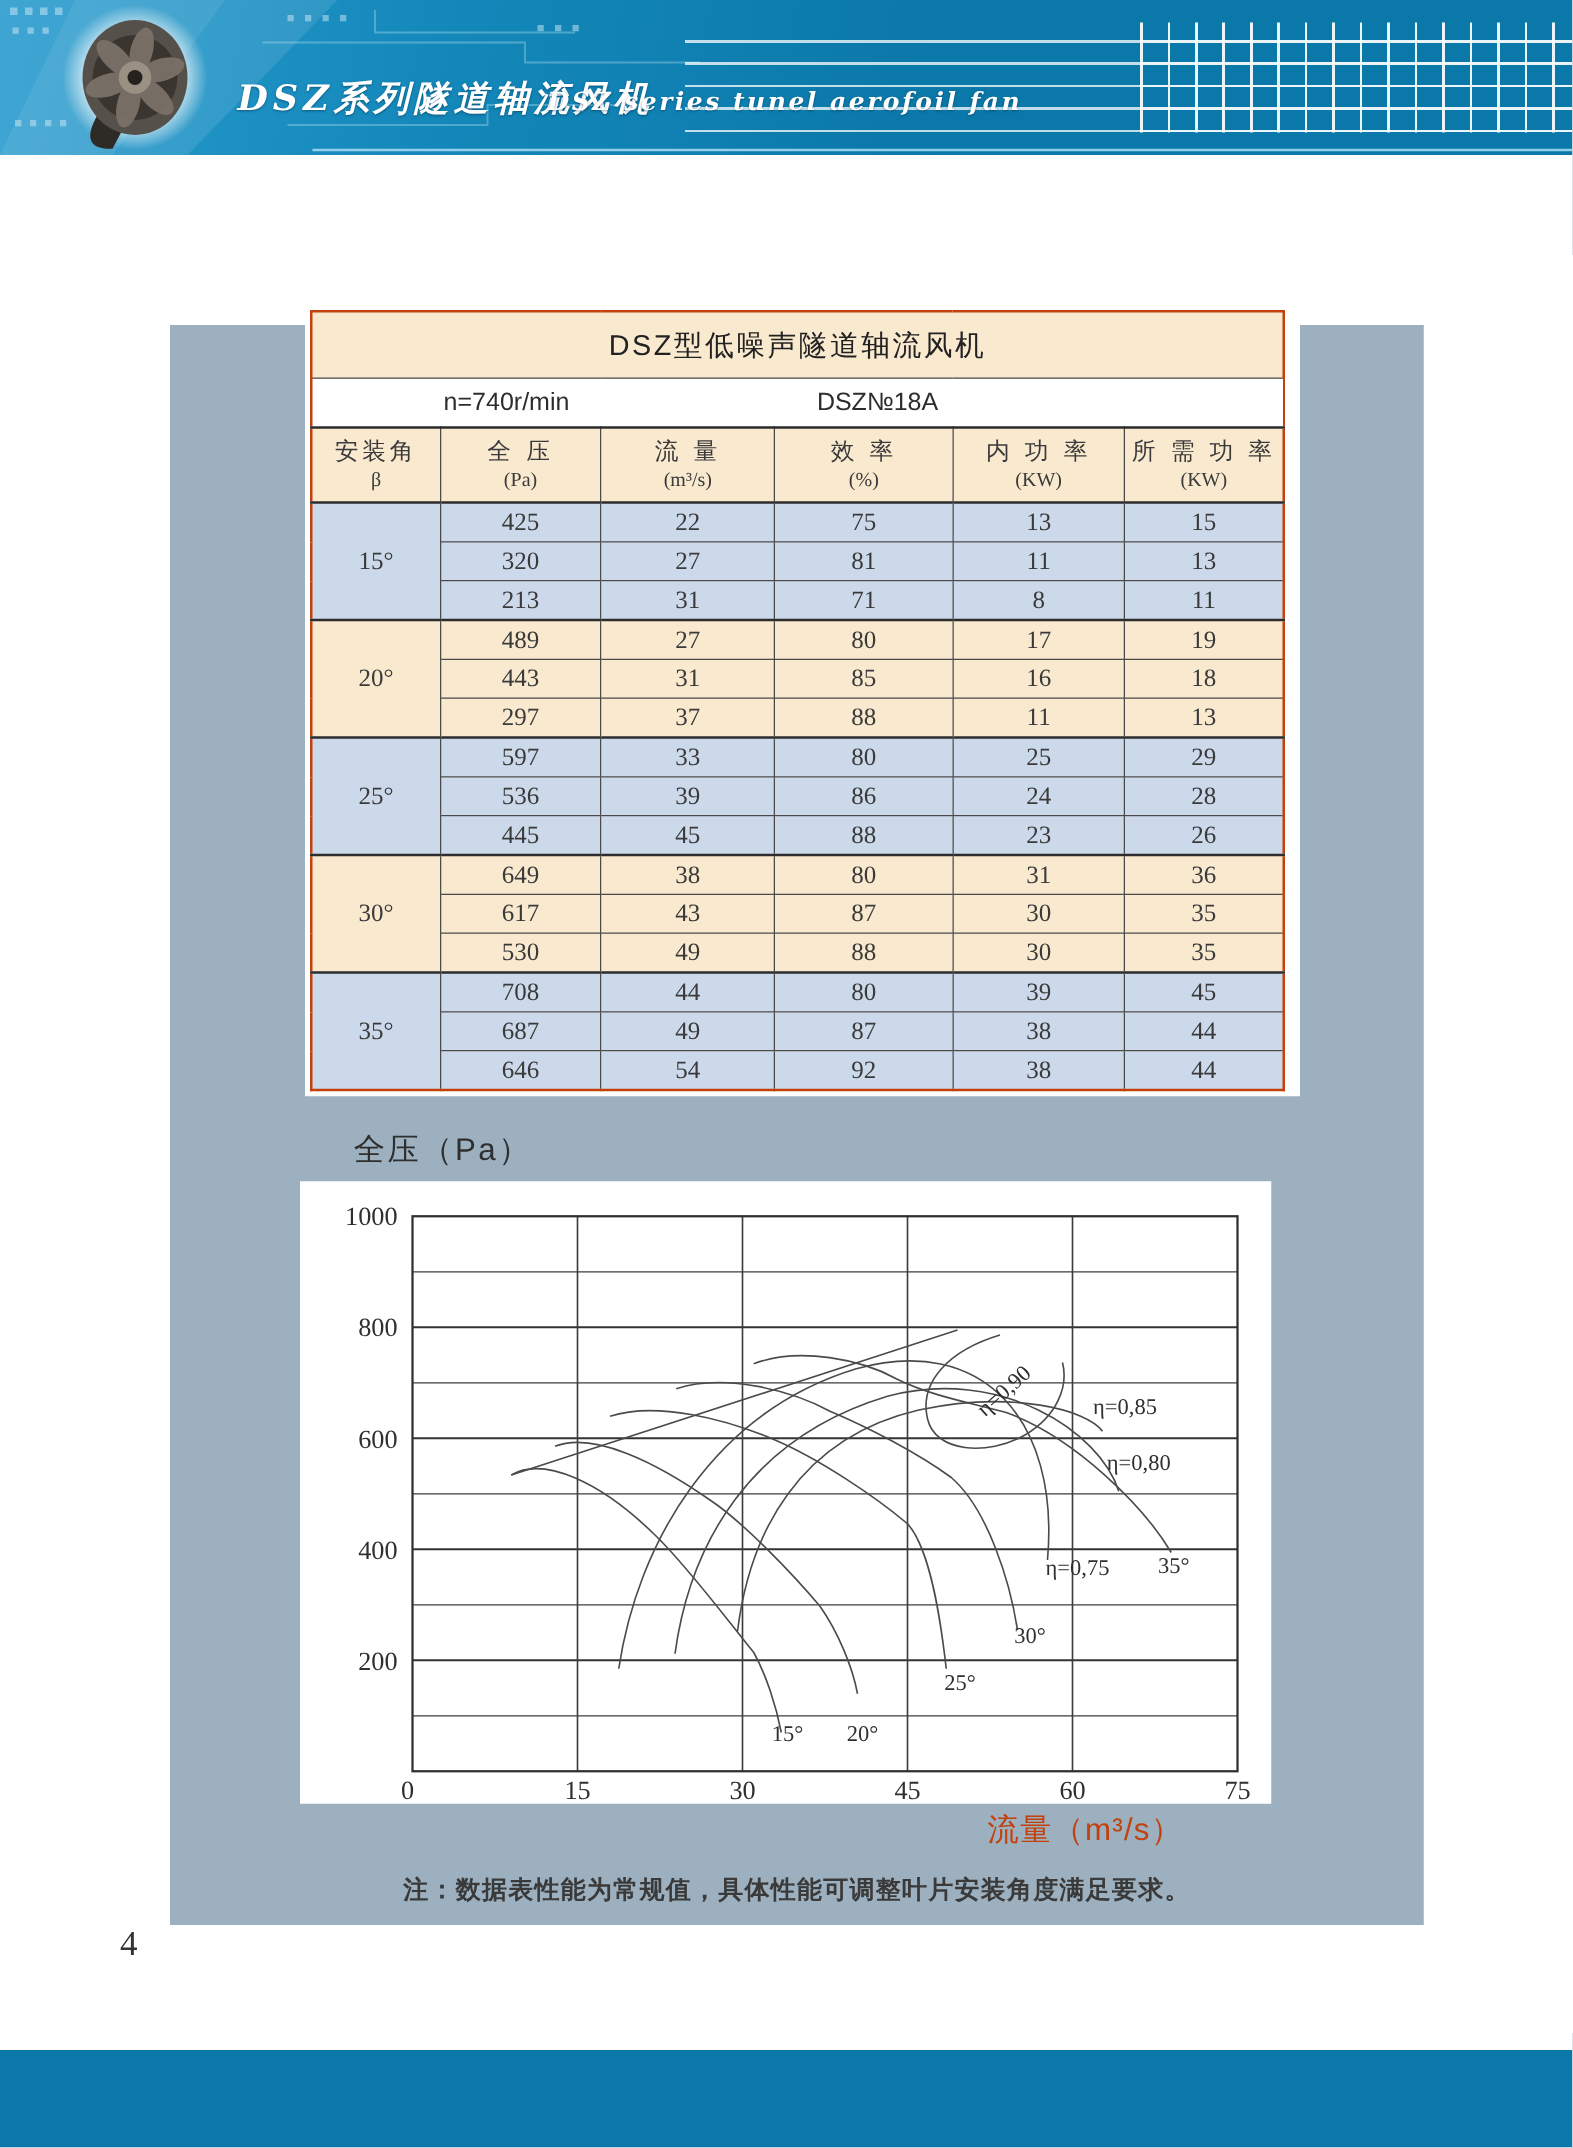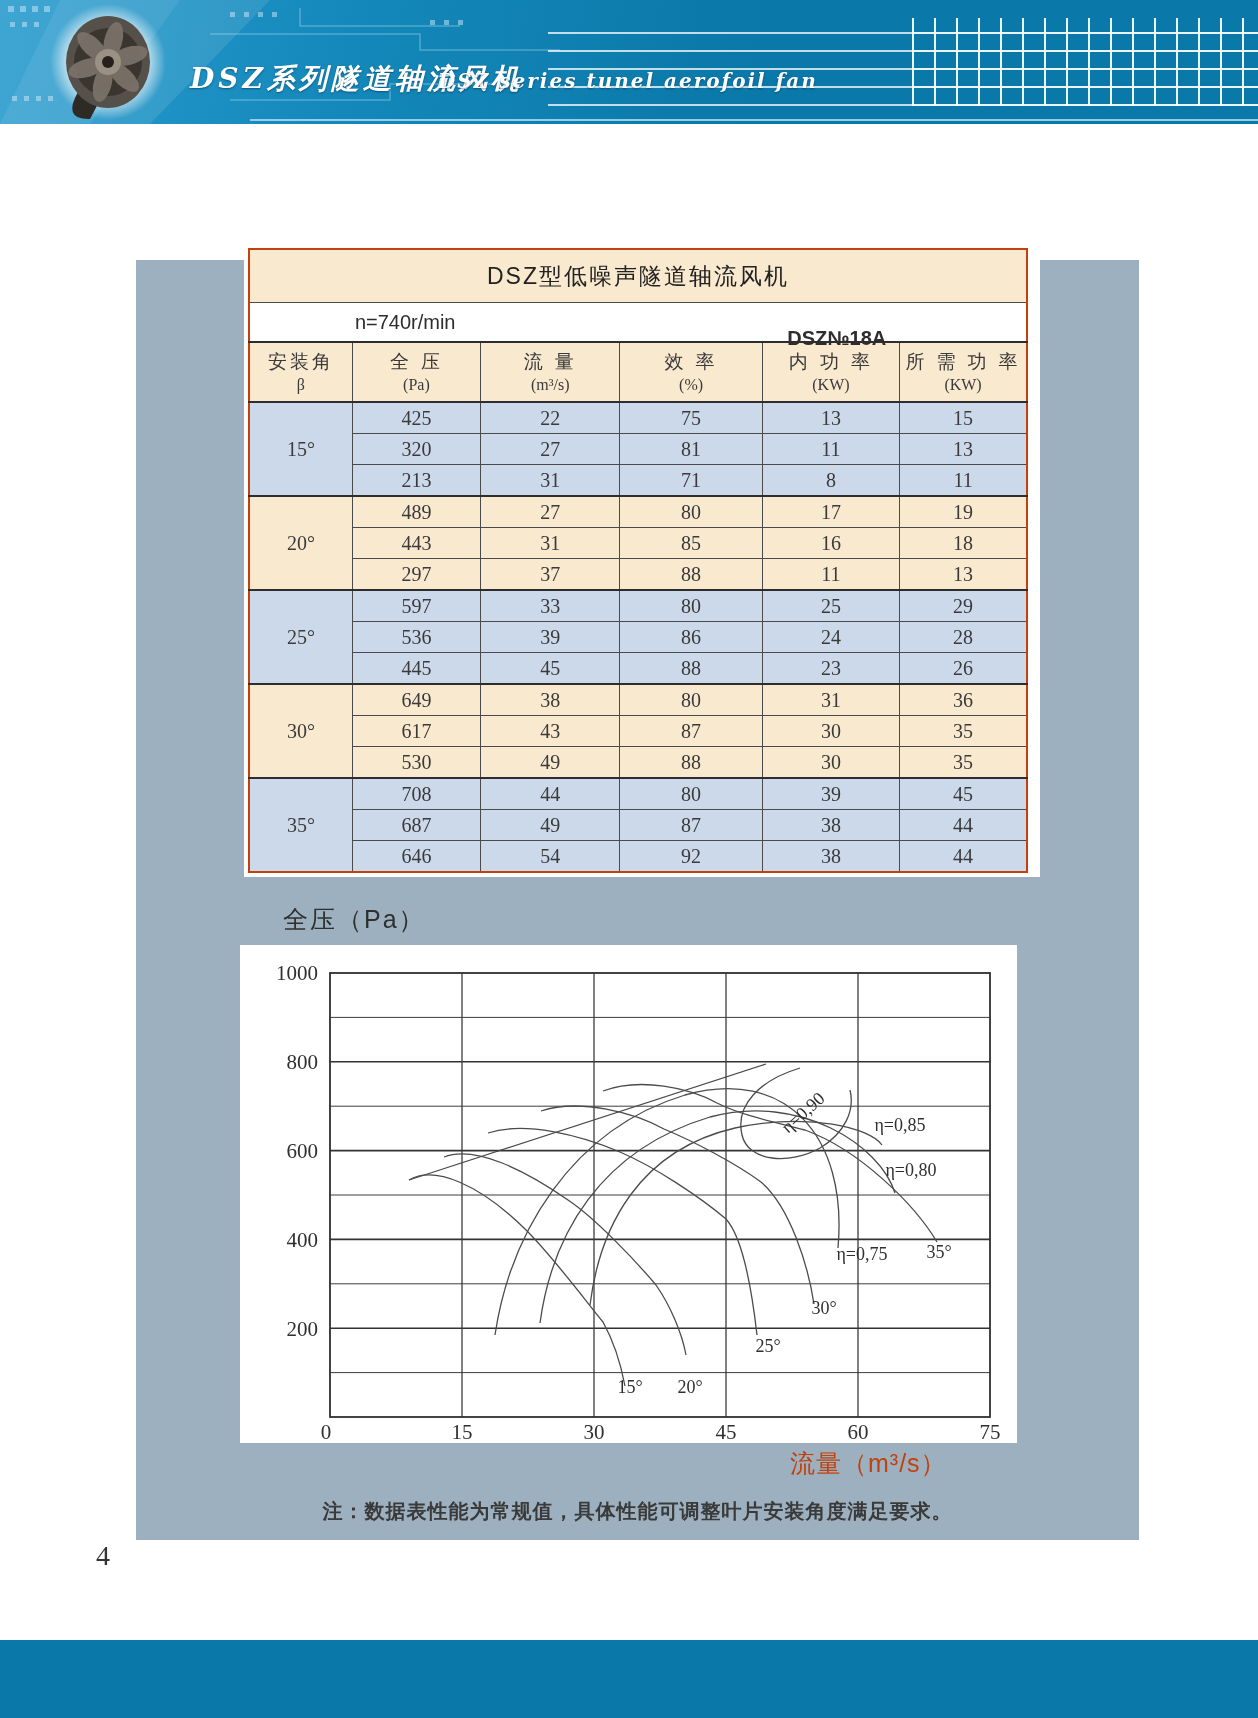--- a/index.html
+++ b/index.html
@@ -28,21 +28,21 @@
   
   .table-block{position:absolute;left:244px;top:244px;width:788px;background:#fff;padding:4px;}
   table.tbl{border-collapse:collapse;width:780px;border:2px solid #c2410c;background:#fff;table-layout:fixed;}
   table.tbl td{border:1px solid #4a4a4a;text-align:center;padding:0;
       font-family:"Liberation Serif",serif;font-size:20px;color:#3a3a3a;}
   tr.row-title td{background:#f9e9cf;height:52px;font-family:"Liberation Sans",sans-serif;
       font-size:23px;color:#222;letter-spacing:2px;}
   tr.row-info td{height:38px;background:#fff;position:relative;
       font-family:"Liberation Sans",sans-serif;font-size:20px;color:#2d2d2d;border-bottom:2px solid #2d2d2d;margin-left:32px;}
   .info-speed{position:absolute;left:0;top:0;width:40%;line-height:38px;text-align:center;}
-  .info-model{position:absolute;left:52%;top:16px;width:30%;line-height:38px;text-align:right;font-weight:bold;}
+  .info-model{position:absolute;left:52%;top:0;width:30%;line-height:38px;text-align:left;}
   tr.row-head td{background:#f9e9cf;height:58px;border-bottom:2px solid #2d2d2d;}
   .col-lbl{display:block;font-family:"DejaVu Serif",serif;font-size:19px;letter-spacing:3px;line-height:26px;}
   .col-sub{display:block;font-family:"Liberation Serif",serif;font-size:16px;line-height:22px;}
   tr.data-row td{height:30px;}
   tr.gs td{border-top:2px solid #2d2d2d;}
   .g-blue td{background:#ccd9eb;}
   .g-cream td{background:#f9e9cf;}
   td.angle{font-size:20px;}
   
   .chart-ylabel{position:absolute;left:258px;top:903px;font-size:25px;color:#2f2f2f;letter-spacing:2px;margin-left:25px;}

